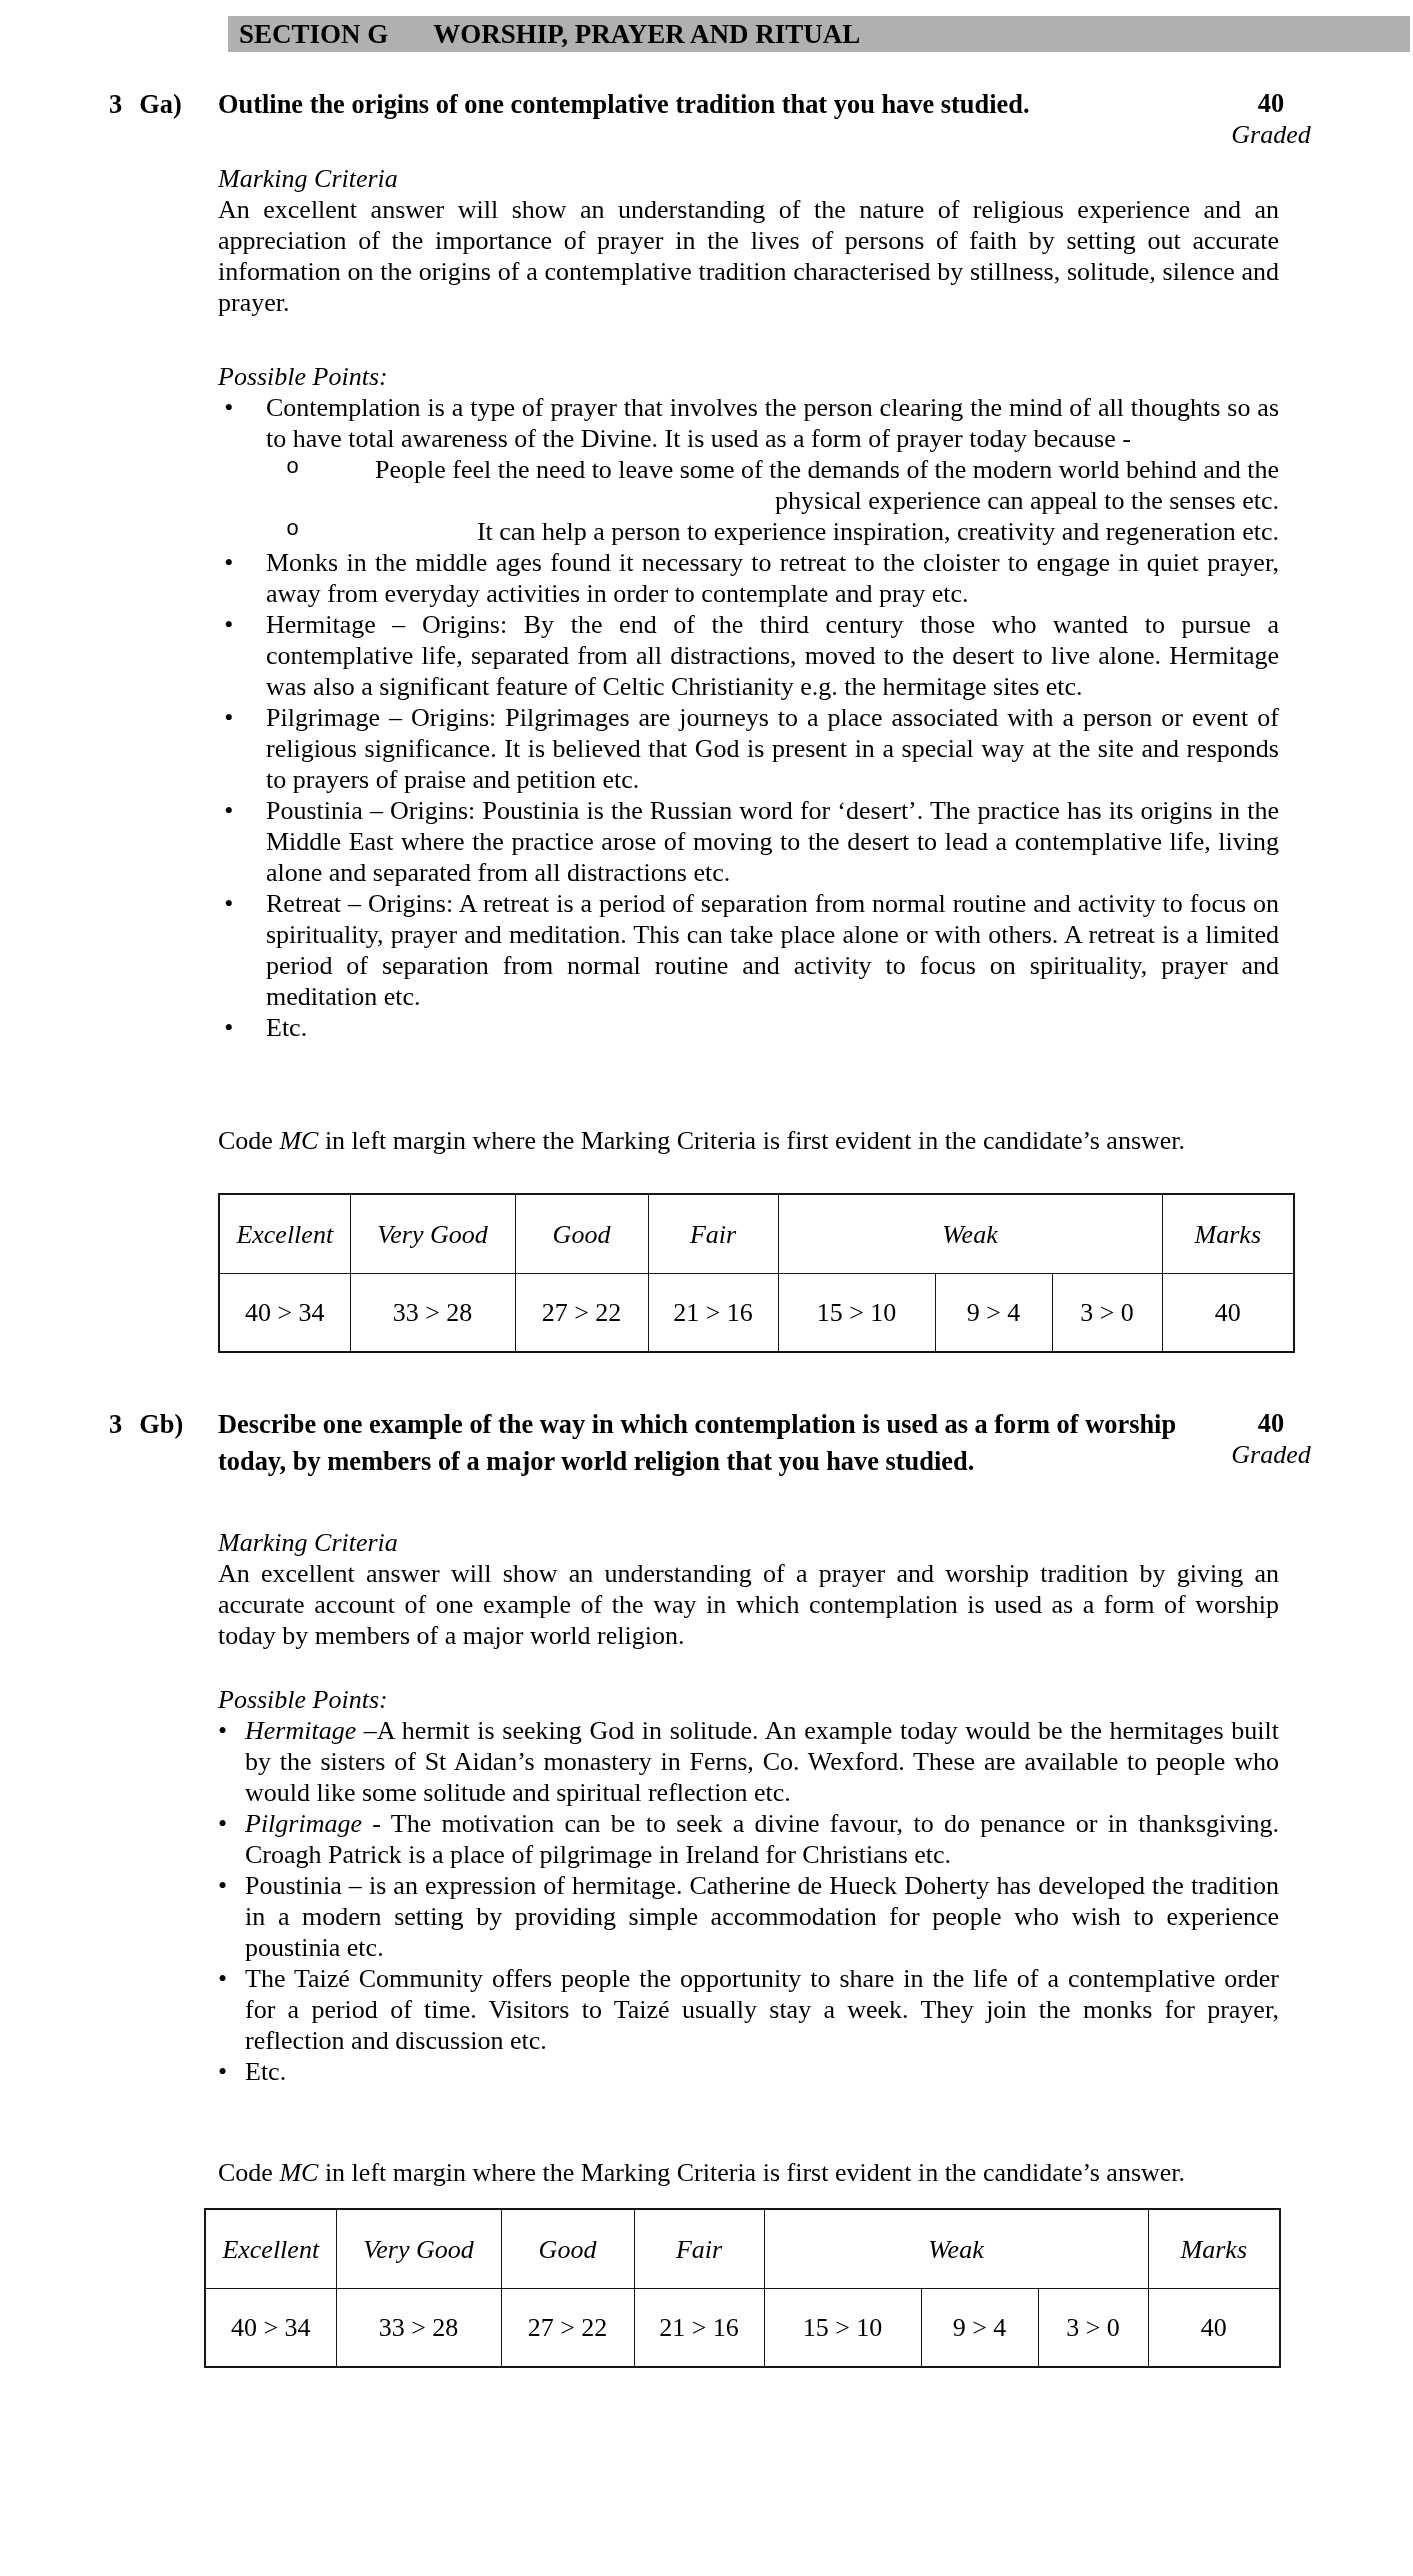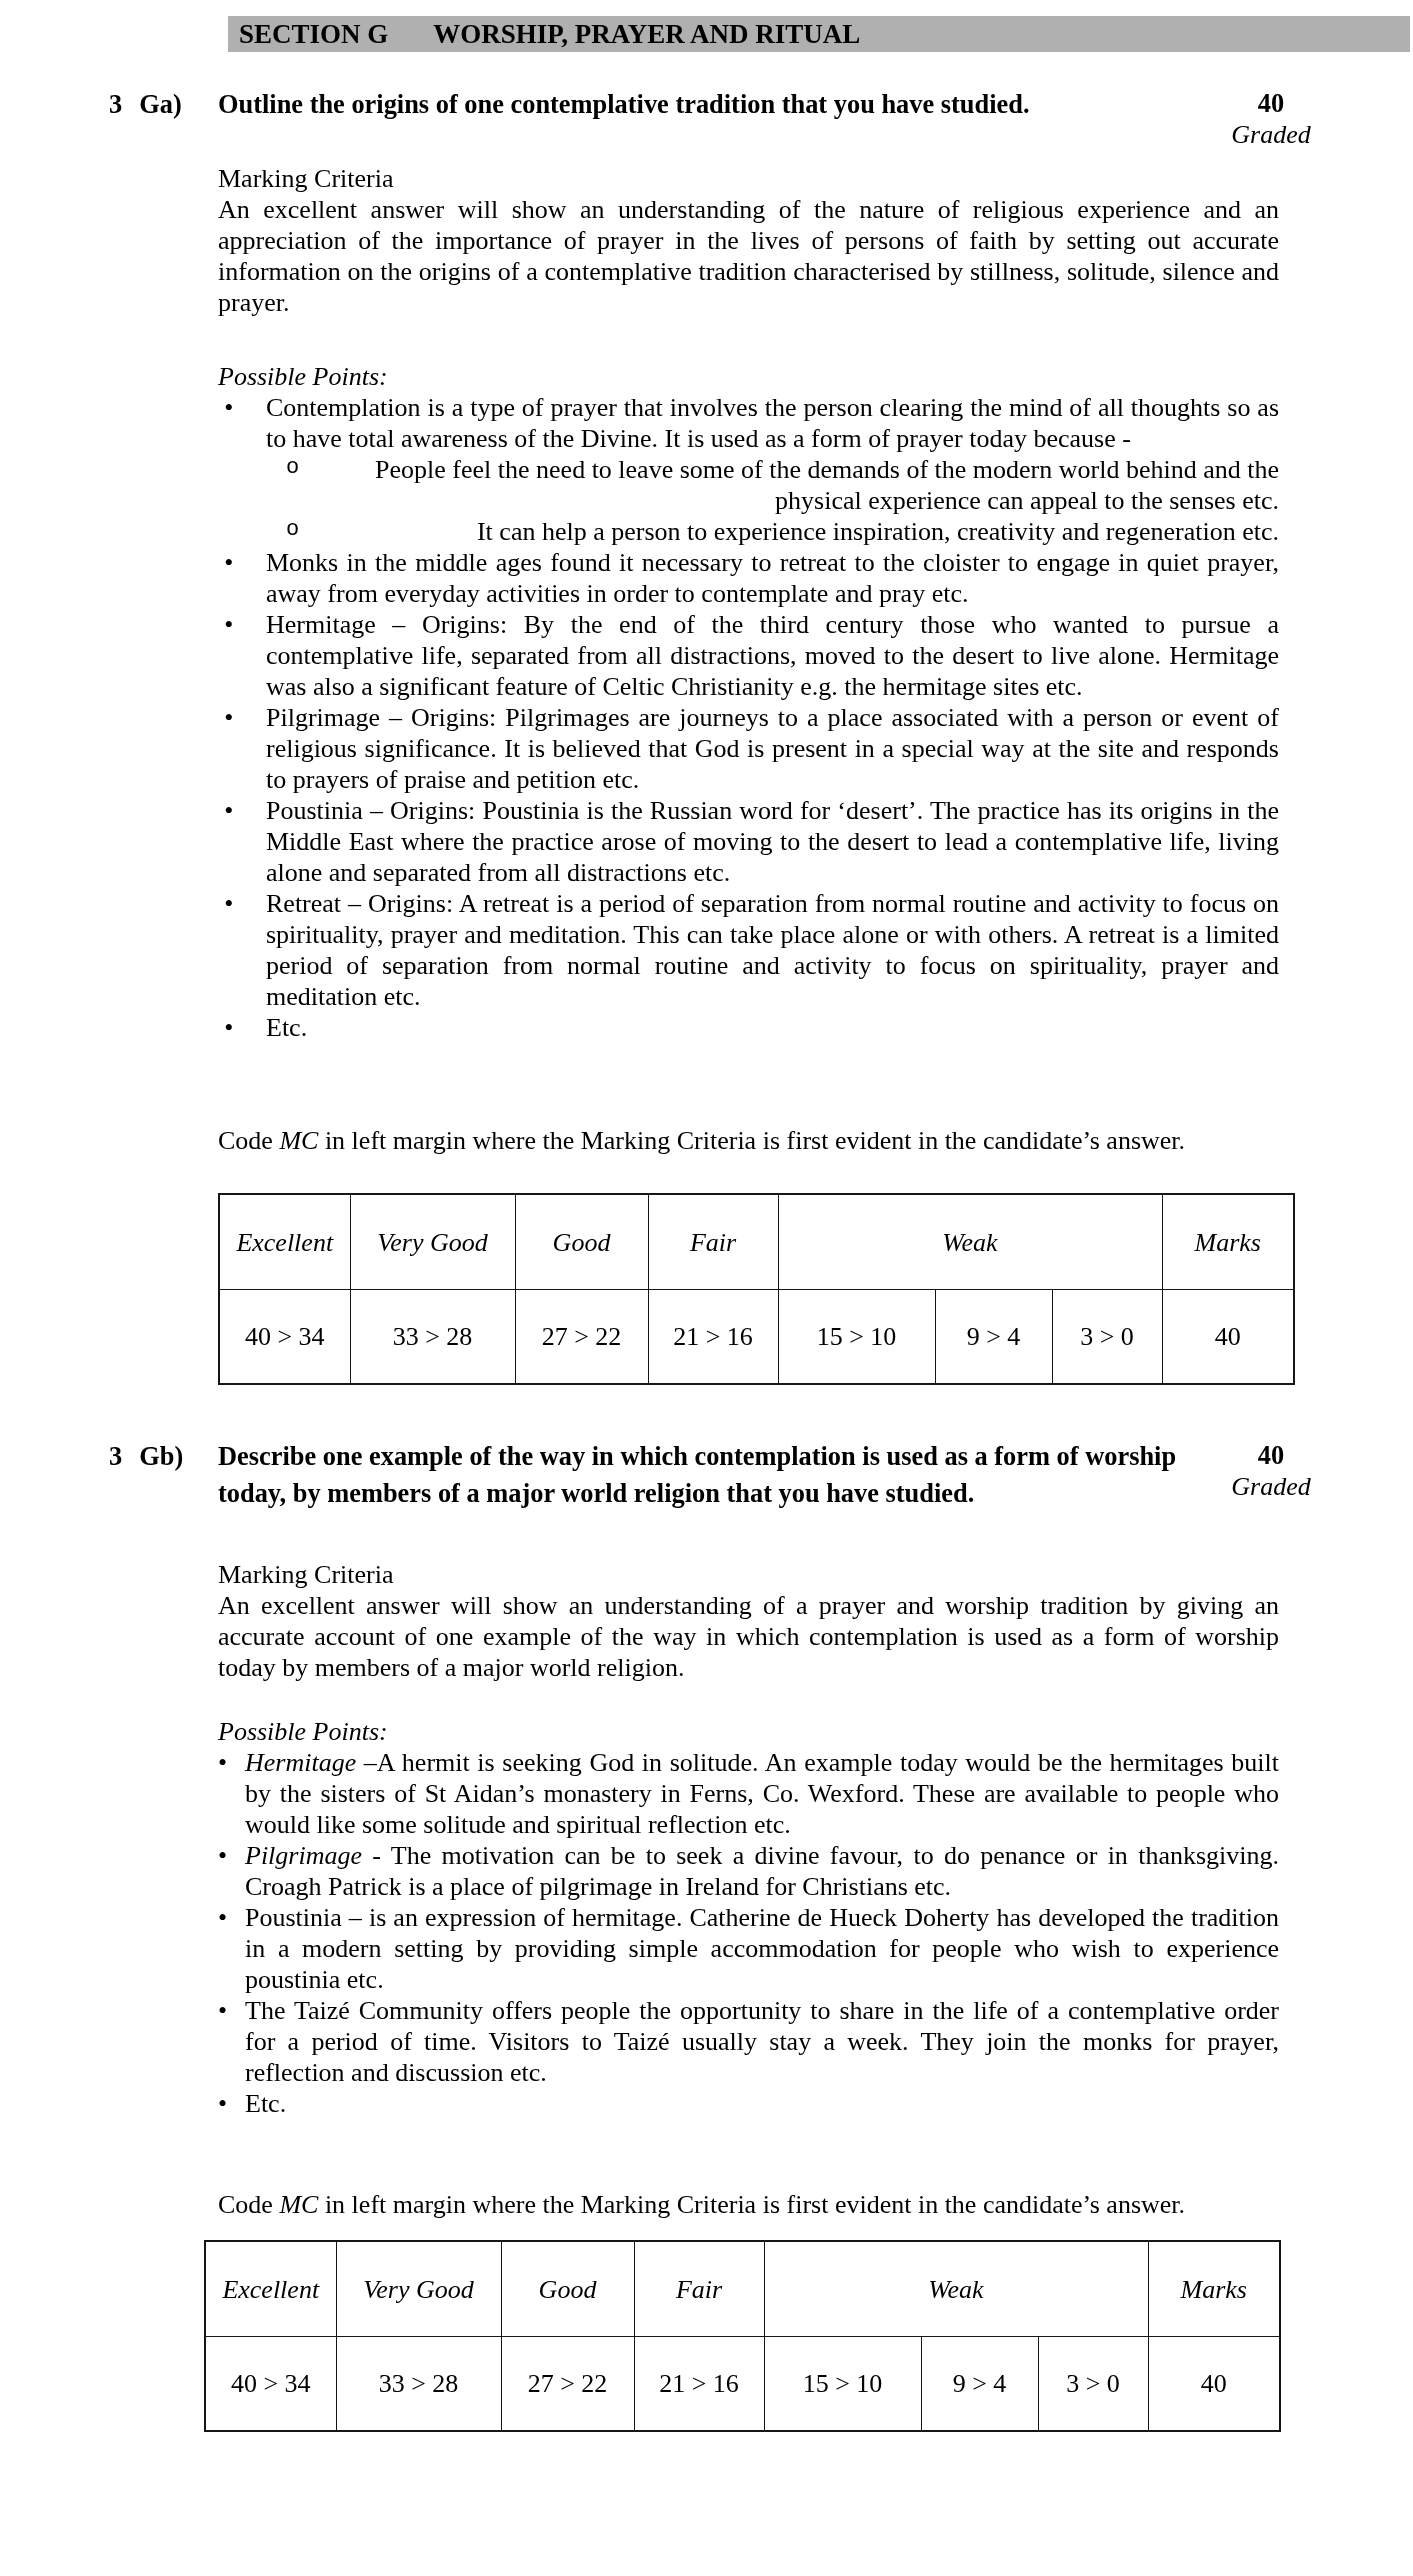--- a/index.html
+++ b/index.html
@@ -18,21 +18,21 @@
   .q-head{position:relative;}
   .q-num{
     position:absolute;left:-109px;top:0;font-weight:bold;font-size:26.4px;line-height:37px;white-space:nowrap;
   }
   .q-num .part{margin-left:17px;text-align:center;}
   .q-text{width:995px;font-weight:bold;font-size:26.4px;line-height:37px;}
   .marks-box{position:absolute;top:0;right:-58px;width:132px;text-align:center;}
   .marks-box .val{font-weight:bold;font-size:26.4px;line-height:34px;}
   .marks-box .graded{font-style:italic;font-size:26px;line-height:29.5px;}
   .it{font-style:italic;}
-  .mc-heading{margin-top:40px;}
+  .mc-heading{margin-top:40px;font-style:italic;}
   .mc-heading.g2{margin-top:47px;}
   .mc-body{margin:0;text-align:justify;}
   .pp-heading{margin-top:43px;font-style:italic;}
   .pp-heading.g2{margin-top:33px;}
   ul.points{list-style:none;margin:0;padding:0;}
   ul.points > li{position:relative;text-align:justify;}
   ul.points.ga > li{padding-left:48px;}
   ul.points.ga > li > .marker{position:absolute;left:6.2px;top:0;}
   ul.points.gb > li{padding-left:27px;}
   ul.points.gb > li > .marker{position:absolute;left:0;top:0;}
@@ -43,21 +43,21 @@
   ul.subpoints > li > .marker::before{content:"o";}
   .code-note{margin:82px 0 0 0;}
   .code-note.g2{margin-top:70px;}
   table.grade-table{
     border-collapse:collapse;table-layout:fixed;width:1074px;margin-top:37px;
     border:2.3px solid #161616;
   }
   table.grade-table.t2{margin-top:20px;margin-left:-14px;}
   table.grade-table td{
     border:1.6px solid #161616;text-align:center;vertical-align:middle;
-    padding:16px;font-size:26px;
+    padding:8px;font-size:26px;
   }
   table.grade-table tr.hd td{height:62px;font-style:italic;}
   table.grade-table tr.dt td{height:61px;}
   .qblock-gb{margin-top:53px;}
 </style>
 </head>
 <body>
 
 <div class="page">
 

